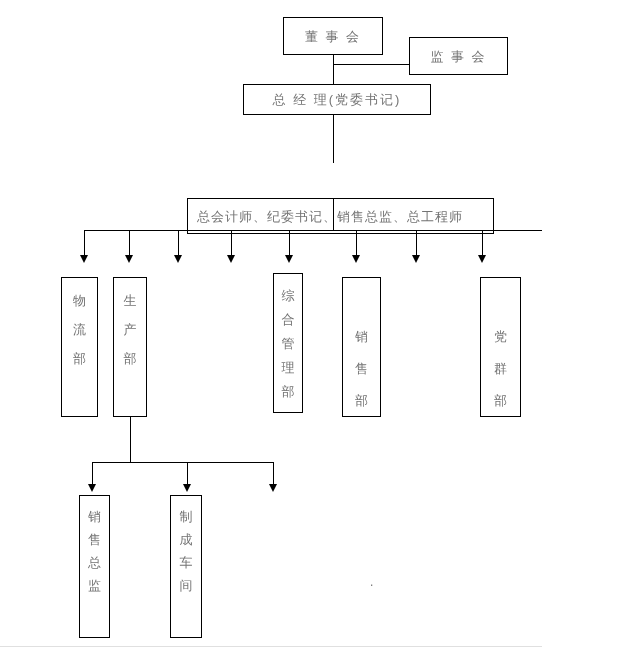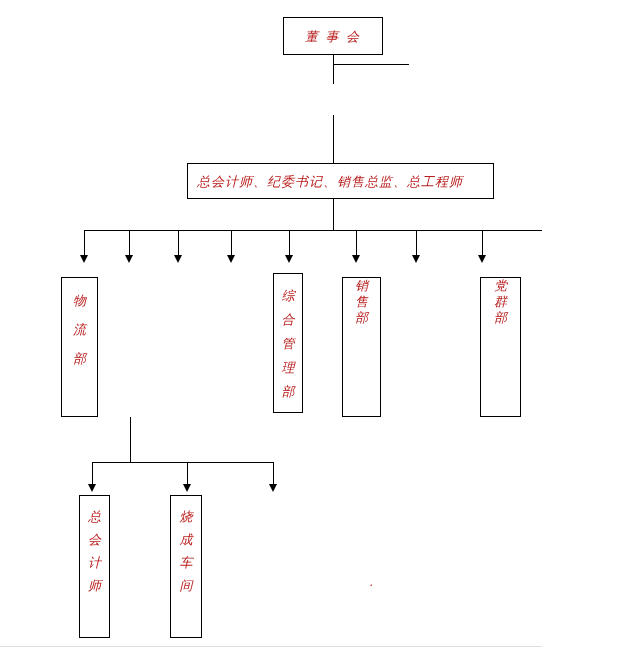--- a/index.html
+++ b/index.html
@@ -1,49 +1,55 @@
 <!DOCTYPE html>
 <html><head>
 <meta charset="utf-8">
 <style>
   html,body{margin:0;padding:0;background:#ffffff;}
   #stage{
     position:relative;width:542px;height:648px;background:#ffffff;overflow:hidden;
-    font-family:"Liberation Sans","DejaVu Sans",sans-serif;color:#b91c1c;font-style:italic;
+    font-family:"Liberation Sans","DejaVu Sans",sans-serif;color:#737373;
   }
   .box{
     position:absolute;border:1px solid #000;background:#fff;box-sizing:border-box;
     font-size:13px;line-height:1;
   }
   .hbox{display:flex;align-items:center;justify-content:center;letter-spacing:2px;white-space:nowrap;}
-  .staffbox{display:flex;align-items:center;justify-content:flex-start;padding-left:9px;letter-spacing:1px;white-space:nowrap;}
+  .staffbox{display:flex;align-items:center;justify-content:flex-start;padding-left:9px;letter-spacing:1px;white-space:nowrap;margin-top:35px;}
   .vbox{display:flex;justify-content:center;}
   .vt{width:14px;word-break:break-all;line-break:anywhere;text-align:center;}
   .vA{margin-top:8px;line-height:29px;}
   .vB{margin-top:10px;line-height:24px;}
-  .vC{line-height:16px;}
+  .vC{margin-top:43px;line-height:32px;}
   .vW{margin-top:9px;line-height:23px;}
   .line{position:absolute;background:#000;}
   .arrow{position:absolute;width:9px;}
   .arrow .shaft{position:absolute;left:4px;top:0;width:1px;background:#000;}
   .arrow .head{position:absolute;left:0;width:0;height:0;
     border-left:4.5px solid transparent;border-right:4.5px solid transparent;border-top:8px solid #000;}
   .dot{position:absolute;font-size:12px;}
   .pagefoot{position:absolute;left:0;top:646px;width:638px;height:1px;background:#e0e0e0;}
 </style>
 </head>
 <body>
 
 <div id="stage">
 
   <div class="box hbox" style="left:283px;top:17px;width:100px;height:38px">
     <span>董 事 会</span>
   </div>
 
+  <div class="box hbox" style="left:409px;top:37px;width:99px;height:38px">
+    <span>监 事 会</span>
+  </div>
 
+  <div class="box hbox" style="left:243px;top:84px;width:188px;height:31px">
+    <span>总 经 理(党委书记)</span>
+  </div>
 
   <div class="box staffbox" style="left:187px;top:163px;width:307px;height:36px">
     <span>总会计师、纪委书记、销售总监、总工程师</span>
   </div>
 
   <div class="line" style="left:333px;top:55px;width:1px;height:29px"></div>
   <div class="line" style="left:334px;top:64px;width:75px;height:1px"></div>
   <div class="line" style="left:333px;top:115px;width:1px;height:48px"></div>
   <div class="line" style="left:333px;top:199px;width:1px;height:31px"></div>
   <div class="line" style="left:84px;top:230px;width:486px;height:1px"></div>
@@ -81,20 +87,23 @@
       <div class="head" style="top:25px"></div>
     </div>
   <div class="arrow" style="left:552.5px;top:230px;height:34px">
       <div class="shaft" style="height:25px"></div>
       <div class="head" style="top:25px"></div>
     </div>
 
   <div class="box vbox" style="left:61px;top:277px;width:37px;height:140px">
     <div class="vt vA">物流部</div>
   </div>
+  <div class="box vbox" style="left:113px;top:277px;width:34px;height:140px">
+    <div class="vt vA">生产部</div>
+  </div>
   <div class="box vbox" style="left:273px;top:273px;width:30px;height:140px">
     <div class="vt vB">综合管理部</div>
   </div>
   <div class="box vbox" style="left:342px;top:277px;width:39px;height:140px">
     <div class="vt vC">销售部</div>
   </div>
   <div class="box vbox" style="left:480px;top:277px;width:41px;height:140px">
     <div class="vt vC">党群部</div>
   </div>
 
@@ -108,22 +117,22 @@
   <div class="arrow" style="left:182.5px;top:462px;height:30px">
       <div class="shaft" style="height:22px"></div>
       <div class="head" style="top:22px"></div>
     </div>
   <div class="arrow" style="left:268.5px;top:462px;height:30px">
       <div class="shaft" style="height:22px"></div>
       <div class="head" style="top:22px"></div>
     </div>
 
   <div class="box vbox" style="left:79px;top:495px;width:31px;height:143px">
-    <div class="vt vW">总会计师</div>
+    <div class="vt vW">销售总监</div>
   </div>
   <div class="box vbox" style="left:170px;top:495px;width:32px;height:143px">
-    <div class="vt vW">烧成车间</div>
+    <div class="vt vW">制成车间</div>
   </div>
 
   <div class="dot" style="left:370px;top:575px">.</div>
 
   <div class="pagefoot"></div>
 </div>
 
 </body></html>

